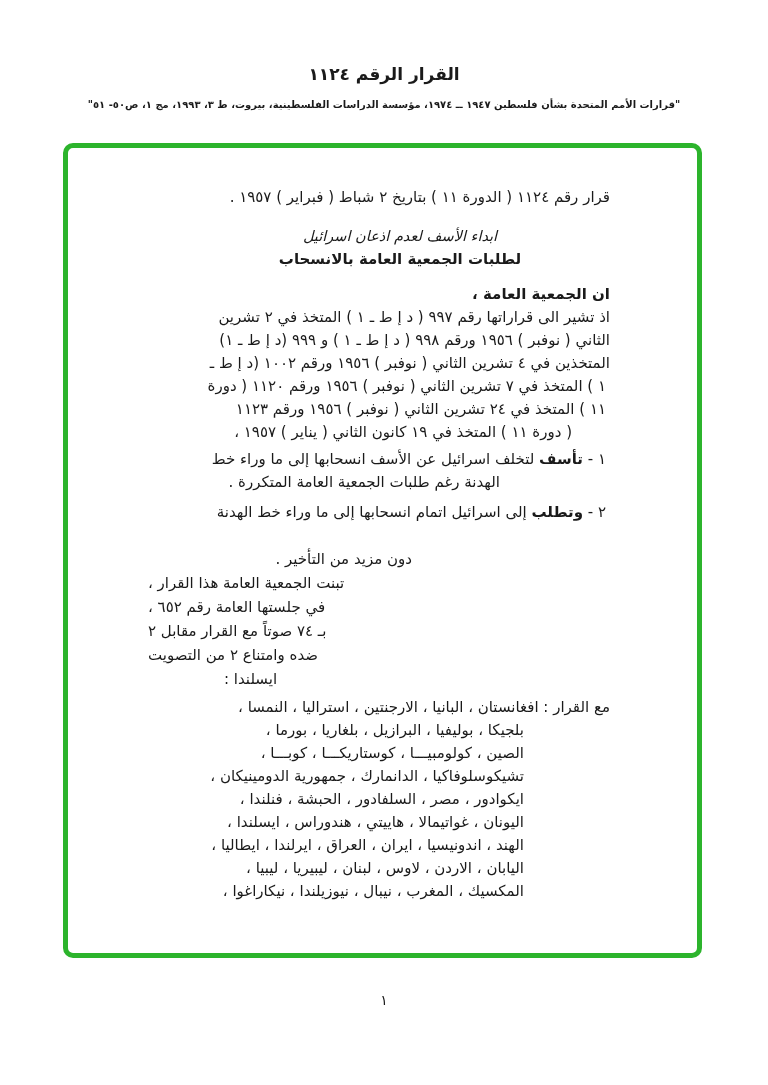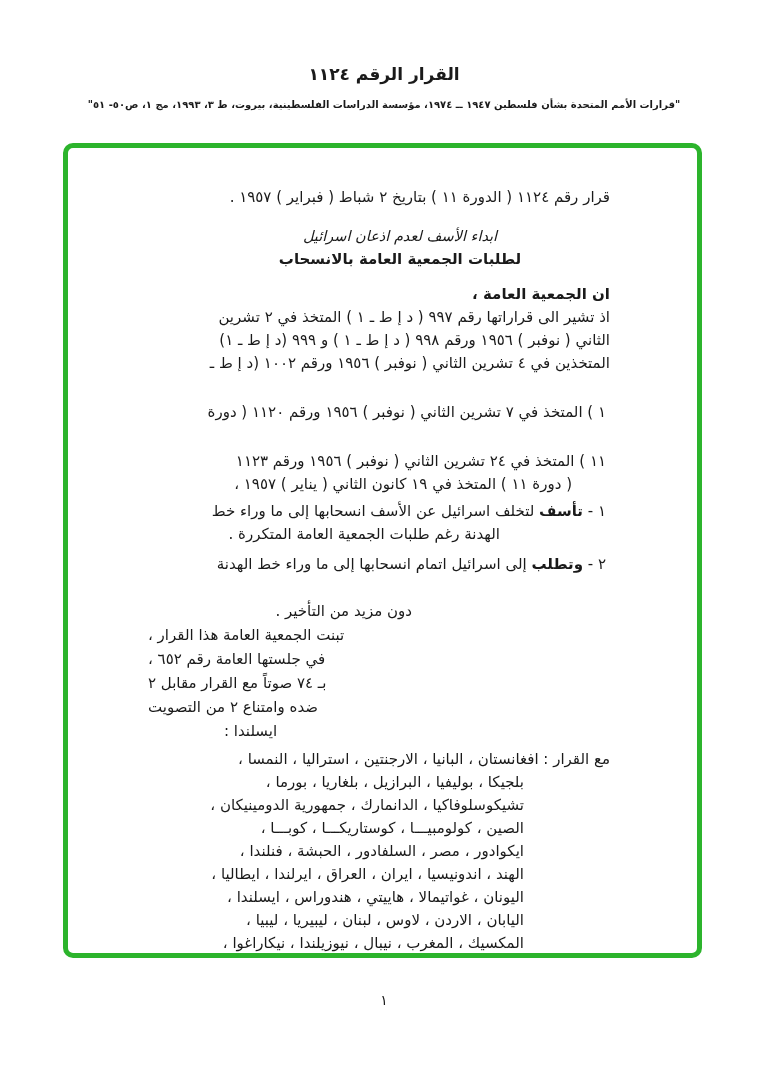--- a/index.html
+++ b/index.html
@@ -45,21 +45,21 @@
     width: 462px;
     direction: rtl;
     font-size: 15px;
     line-height: 23px;
     text-align: right;
   }
   .line { min-height: 23px; }
   .center-shift { text-align: center; position: relative; left: 21px; }
   .italic { font-style: italic; font-size: 14.5px; margin-top: 16px; }
   .bold { font-weight: bold; }
-  .pr4   { padding-right: 4px; margin-top: 26px; }
+  .pr4   { padding-right: 4px; }
   .pr38  { padding-right: 38px; }
   .pr110 { padding-right: 110px; }
   .pr198 { padding-right: 198px; margin-top: 24px; }
   .pr86  { padding-right: 86px; }
   .left  { text-align: left; }
   .pl76  { padding-left: 76px; text-align: left; }
   .gap12 { margin-top: 12px; }
   .gap4  { margin-top: 4px; }
   .gap7  { margin-top: 7px; }
   .gap5  { margin-top: 5px; }
@@ -103,24 +103,24 @@
     <div class="line pr198">دون مزيد من التأخير .</div>
 
     <div class="line left adoption">تبنت الجمعية العامة هذا القرار ،</div>
     <div class="line left adoption">في جلستها العامة رقم ٦٥٢ ،</div>
     <div class="line left adoption">بـ ٧٤ صوتاً مع القرار مقابل ٢</div>
     <div class="line left adoption">ضده وامتناع ٢ من التصويت</div>
     <div class="line pl76 adoption">ايسلندا :</div>
 
     <div class="line gap5">مع القرار :  افغانستان ، البانيا ، الارجنتين ، استراليا ، النمسا ،</div>
     <div class="line pr86">بلجيكا ، بوليفيا ، البرازيل ، بلغاريا ، بورما ،</div>
+    <div class="line pr86">الصين ، كولومبيـــا ، كوستاريكـــا ، كوبـــا ،</div>
     <div class="line pr86">تشيكوسلوفاكيا ، الدانمارك ، جمهورية الدومينيكان ،</div>
-    <div class="line pr86">الصين ، كولومبيـــا ، كوستاريكـــا ، كوبـــا ،</div>
     <div class="line pr86">ايكوادور ، مصر ، السلفادور ، الحبشة ، فنلندا ،</div>
+    <div class="line pr86">اليونان ، غواتيمالا ، هاييتي ، هندوراس ، ايسلندا ،</div>
     <div class="line pr86">الهند ، اندونيسيا ، ايران ، العراق ، ايرلندا ، ايطاليا ،</div>
-    <div class="line pr86">اليونان ، غواتيمالا ، هاييتي ، هندوراس ، ايسلندا ،</div>
     <div class="line pr86">اليابان ، الاردن ، لاوس ، لبنان ، ليبيريا ، ليبيا ،</div>
     <div class="line pr86">المكسيك ، المغرب ، نيبال ، نيوزيلندا ، نيكاراغوا ،</div>
   </div>
 
   <div class="page-number">١</div>
 
 </div>
 
 </body></html>

